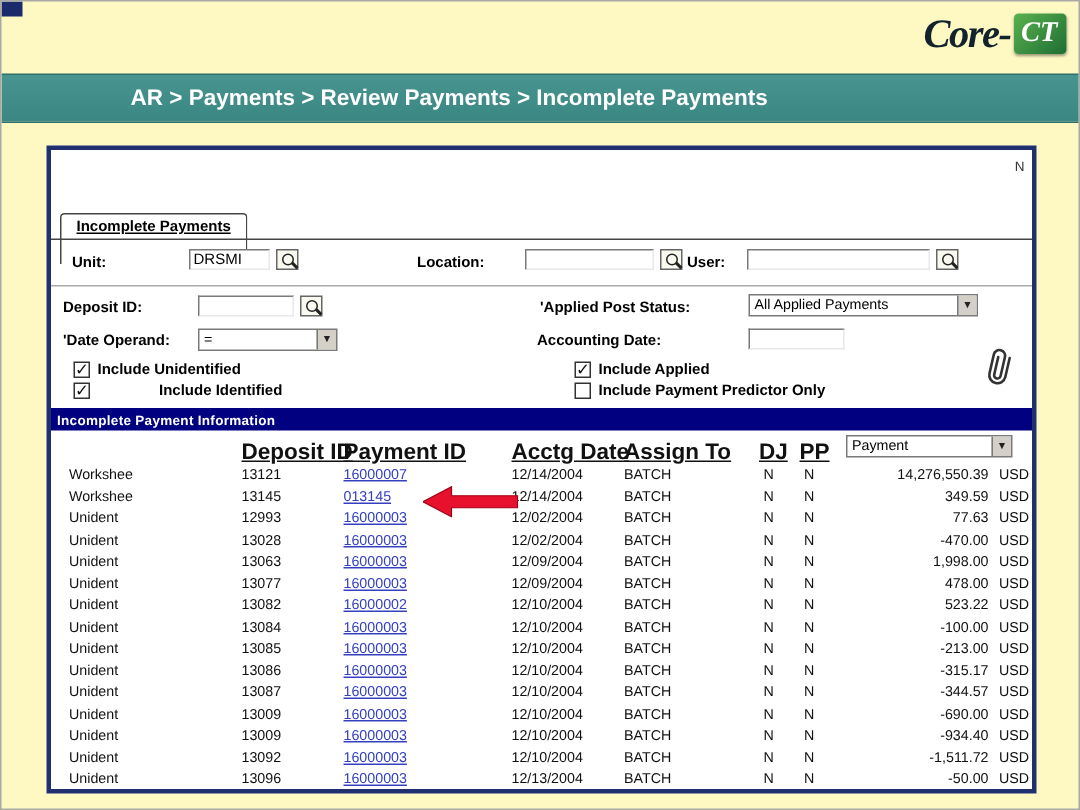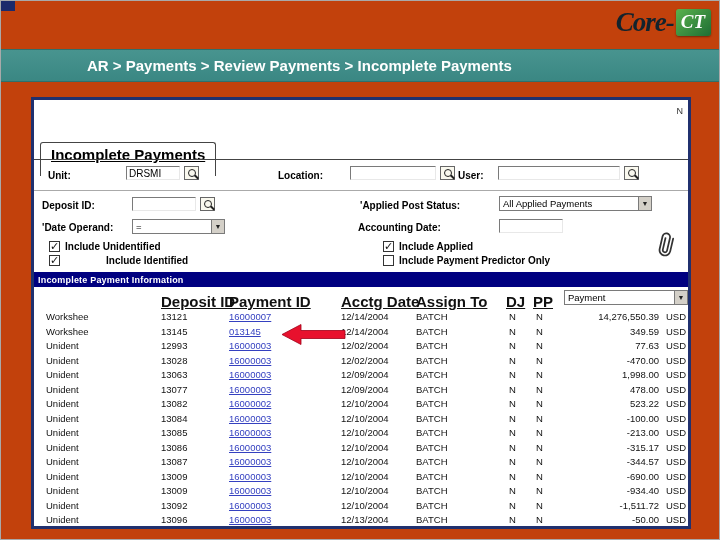--- a/index.html
+++ b/index.html
@@ -1,36 +1,36 @@
 <!DOCTYPE html>
 <html><head>
 <meta charset="utf-8">
 <style>
   * { margin:0; padding:0; box-sizing:border-box; }
   html,body { width:720px; height:540px; }
   body { font-family:"Liberation Sans","DejaVu Sans",sans-serif; background:#fff; }
 
-  .slide { position:relative; width:720px; height:540px; background:#c2410c; border:1px solid #a9a9a9; overflow:hidden; }
+  .slide { position:relative; width:720px; height:540px; background:#fef9c3; border:1px solid #a9a9a9; overflow:hidden; }
 
   .corner-block { position:absolute; left:0; top:0; width:14px; height:10px; background:#1b2a6b; }
 
   
   .logo { position:absolute; top:3px; right:8px; height:36px; display:flex; align-items:center; }
   .logo-core { font-family:"Liberation Serif","DejaVu Serif",serif; font-style:italic; font-weight:bold; font-size:27px; color:#13232d; letter-spacing:-1px; }
   .logo-ct { margin-left:2px; background:linear-gradient(135deg,#5ab24e 0%,#1e6e34 100%); color:#fff; font-family:"Liberation Serif","DejaVu Serif",serif; font-style:italic; font-weight:bold; font-size:19px; padding:2px 6px 3px 5px; border-radius:3px; box-shadow:0 1px 2px rgba(0,0,0,.4);text-align:center; }
 
   
   .banner { position:absolute; top:48px; left:0; width:720px; height:33px; background:linear-gradient(#48948f,#3a8783); border-top:1px solid #2f6f6b; border-bottom:1px solid #2f6f6b; }
   .banner-text { position:absolute; left:86px; top:7px; color:#ffffff; font-weight:bold; font-size:15px; }
 
   
   .panel { position:absolute; left:30px; top:96px; width:660px; height:432px; background:#fff; border:3px solid #20306e; }
   .fragment { position:absolute; right:5px; top:6px; font-size:9px; color:#333; }
 
-  .tab { position:absolute; left:6px; top:42px; height:34px; padding:3px 10px 0 10px; border:1px solid #444; border-bottom:none; border-radius:3px 3px 0 0; background:#fff; font-size:15px; font-weight:bold; text-decoration:underline; color:#000; }
+  .tab { position:absolute; left:6px; top:42px; height:34px; padding:3px 10px 0 10px; border:1px solid #444; border-bottom:none; border-radius:3px 3px 0 0; background:#fff; font-size:10px; font-weight:bold; text-decoration:underline; color:#000; }
   .tab-line { position:absolute; left:0; top:59px; width:100%; border-top:1px solid #444; }
   .hr1 { position:absolute; left:0; top:90px; width:100%; border-top:1px solid #aaa; }
 
   .lbl { position:absolute; font-size:10px; font-weight:bold; color:#000; white-space:nowrap; }
 
   input.tbox { position:absolute; height:14px; border:1px solid; border-color:#7a7a7a #e8e8e8 #e8e8e8 #7a7a7a; background:#fff; font-size:10px; font-family:inherit; padding:0 2px; }
 
   .mag { position:absolute; width:15px; height:14px; border:1px solid #666; background:#faf9ef; cursor:pointer; }
   .mag::before { content:""; position:absolute; left:3px; top:2px; width:6px; height:6px; border:1.5px solid #222; border-radius:50%; }
   .mag::after { content:""; position:absolute; left:9px; top:9px; width:5px; height:2px; background:#222; transform:rotate(45deg); }
@@ -49,21 +49,21 @@
   .gridbar .gtitle { font-weight:bold; padding-left:4px; letter-spacing:.2px; }
   .gnav { margin-left:auto; display:flex; align-items:center; gap:4px; padding-right:5px; }
   .wlink { color:#fff; text-decoration:underline; cursor:pointer; }
   .dim { color:#c9c9c9; }
   .navbtn { width:11px; height:11px; background:#d4d0c8; border:1px solid #888; color:#000080; font-size:7px; line-height:9px; text-align:center; cursor:pointer; }
   .spacer { width:14px; }
 
   
   .colhead { position:absolute; top:193px; font-size:15px; font-weight:bold; color:#111; text-decoration:underline; cursor:pointer; white-space:nowrap; }
   .status-sel { left:6px; top:190px; width:112px; }
-  .payment-sel { left:530px; top:190px; width:124px; }
+  .payment-sel { left:530px; top:190px; width:111px; }
 
   
   .gbody { position:absolute; left:0; top:210px; right:0; bottom:0; overflow:hidden; }
   .grow { position:relative; height:14.5px; }
   .gcell { position:absolute; top:1px; font-size:9.5px; color:#111; white-space:nowrap; }
   .c-status { left:12px; }
   .c-dep    { left:127px; }
   .c-pay    { left:195px; }
   .c-date   { left:307px; }
   .c-assign { left:382px; }

